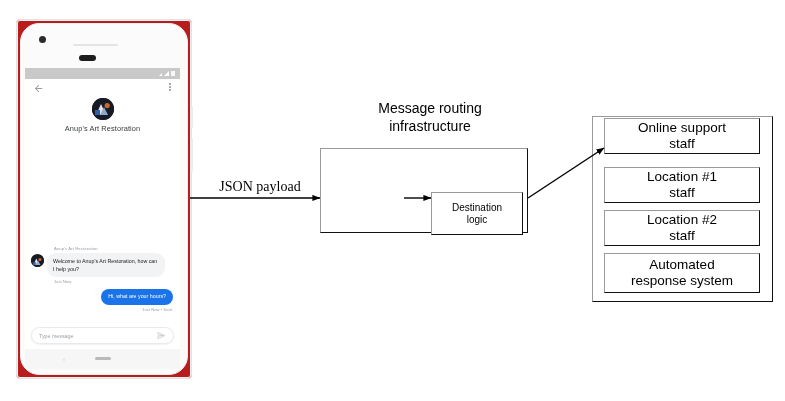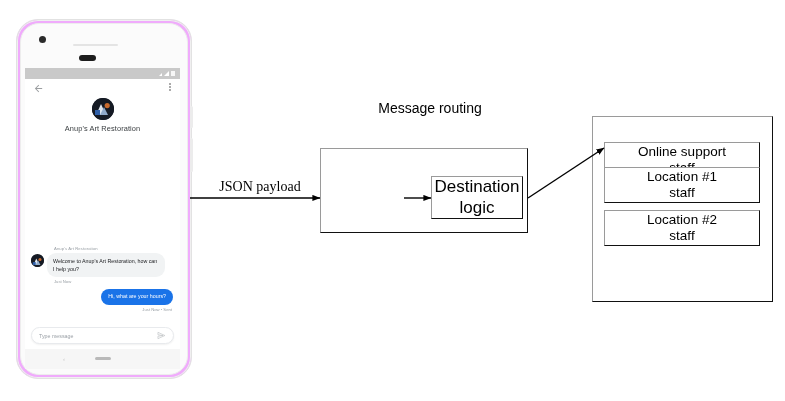--- a/index.html
+++ b/index.html
@@ -8,21 +8,21 @@
     width:785px;height:401px;position:relative;overflow:hidden;
     font-family:"Liberation Sans","DejaVu Sans",sans-serif;
     color:#000;
     -webkit-font-smoothing:antialiased;
   }
   .stage{position:absolute;inset:0;}
 
   
   #phone{
     position:absolute;left:16px;top:19px;width:174px;height:358px;
-    border-radius:22px;background:#f0abfc;
+    border-radius:4px;background:#b91c1c;
     border:1px solid #e2e2e2;
     box-shadow:0 0 0 1px #f0f0f0 inset;
   }
   #phone-body{
     position:absolute;left:3px;top:3px;right:3px;bottom:3px;
     border-radius:19px;background:#fbfbfb;border:1px solid #ededed;
   }
   .phone-btn{position:absolute;right:-2px;width:3px;background:#ececec;border-radius:2px;}
   #phone-btn-power{top:86px;height:22px;}
   #phone-btn-vol{top:118px;height:34px;}
@@ -92,26 +92,26 @@
     position:absolute;background:#ffffff;box-sizing:border-box;
     border-top:1px solid #9a9a9a;border-left:1px solid #9a9a9a;
     border-right:1px solid #111;border-bottom:1px solid #111;
     display:flex;align-items:center;justify-content:center;text-align:center;
   }
   .dlabel{position:absolute;text-align:center;font-size:14px;line-height:1.25;color:#000;}
 
   #infra-title{left:340px;top:100px;width:180px;}
   #infra-outer{left:320px;top:148px;width:208px;height:85px;}
   #box-webhook{left:324px;top:181px;width:80px;height:33px;font-size:13.5px;}
-  #box-destination{left:431px;top:176px;width:92px;height:43px;font-size:17px;line-height:1.2;}
+  #box-destination{left:431px;top:192px;width:92px;height:43px;font-size:10px;line-height:1.2;}
 
   #brand-title{left:608px;top:96px;width:160px;}
   #brand-outer{left:592px;top:116px;width:181px;height:186px;}
   .staff-box{font-size:13.5px;line-height:1.2;}
-  #box-online{left:604px;top:142px;width:156px;height:36px;}
+  #box-online{left:604px;top:118px;width:156px;height:36px;}
   #box-loc1{left:604px;top:167px;width:156px;height:36px;}
   #box-loc2{left:604px;top:210px;width:156px;height:36px;}
   #box-auto{left:604px;top:253px;width:156px;height:40px;}
 
   
   svg.arrows{position:absolute;left:0;top:0;width:785px;height:401px;overflow:visible;pointer-events:none;}
   .ln{stroke:#000;stroke-width:1.4;fill:none;}
   #json-label{left:190px;top:178px;width:140px;font-size:14px;font-family:Liberation Serif, serif;}
 </style>
 </head>
@@ -194,20 +194,21 @@
     <div id="nav-bar">
       <span id="nav-back">‹</span>
       <span id="nav-home"></span>
     </div>
   </div>
 
   <div class="dlabel" id="json-label">JSON payload</div>
 
   <div class="dlabel" id="infra-title">
     <div>Message routing</div>
+    <div>infrastructure</div>
   </div>
 
   <div class="dbox" id="infra-outer"></div>
 
 
   <div class="dbox" id="box-destination">
     <span>
       <span>Destination</span><br>
       <span>logic</span>
     </span>
@@ -230,20 +231,26 @@
     </span>
   </div>
 
   <div class="dbox staff-box" id="box-loc2">
     <span>
       <span>Location #2</span><br>
       <span>staff</span>
     </span>
   </div>
 
+  <div class="dbox staff-box" id="box-auto">
+    <span>
+      <span>Automated</span><br>
+      <span>response system</span>
+    </span>
+  </div>
 
   <svg class="arrows">
     <defs>
       <marker id="ah" markerWidth="9" markerHeight="9" refX="7.6" refY="3.1" orient="auto" markerUnits="userSpaceOnUse">
         <path d="M0,0 L8,3.1 L0,6.2 z" fill="#000"></path>
       </marker>
     </defs>
 
     <line class="ln" x1="190" y1="198" x2="320" y2="198" marker-end="url(#ah)"></line>
 

